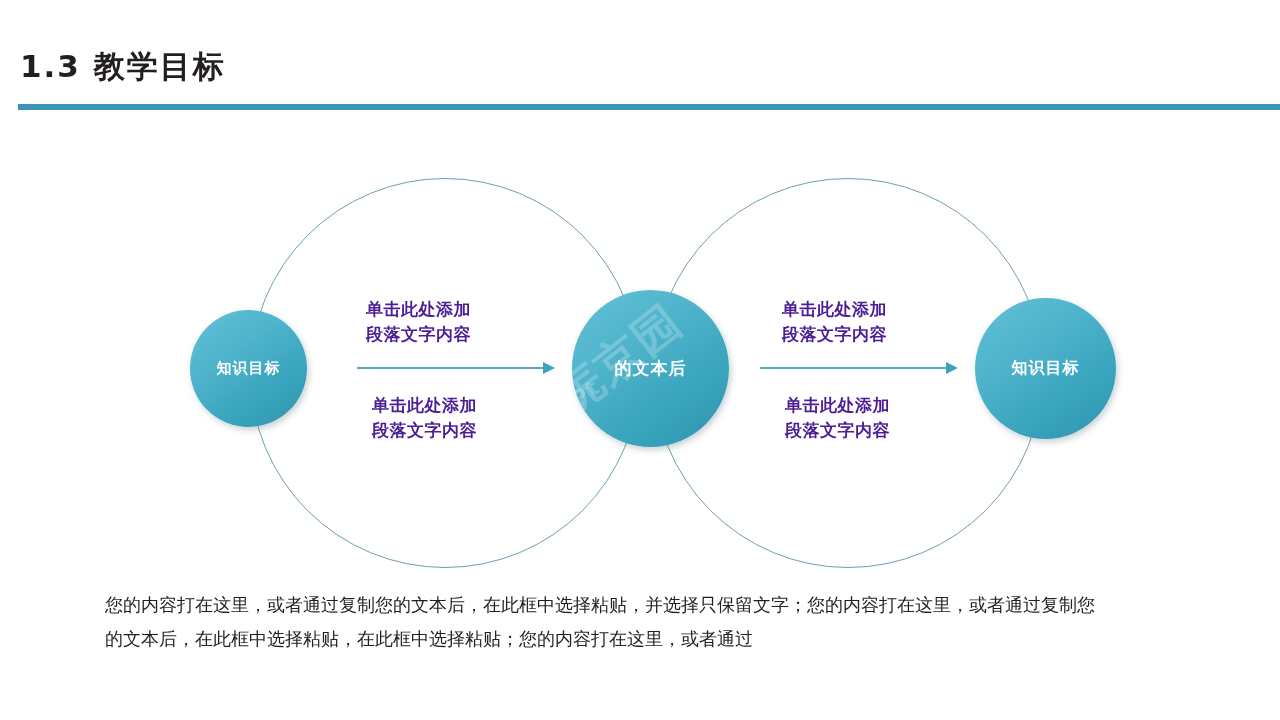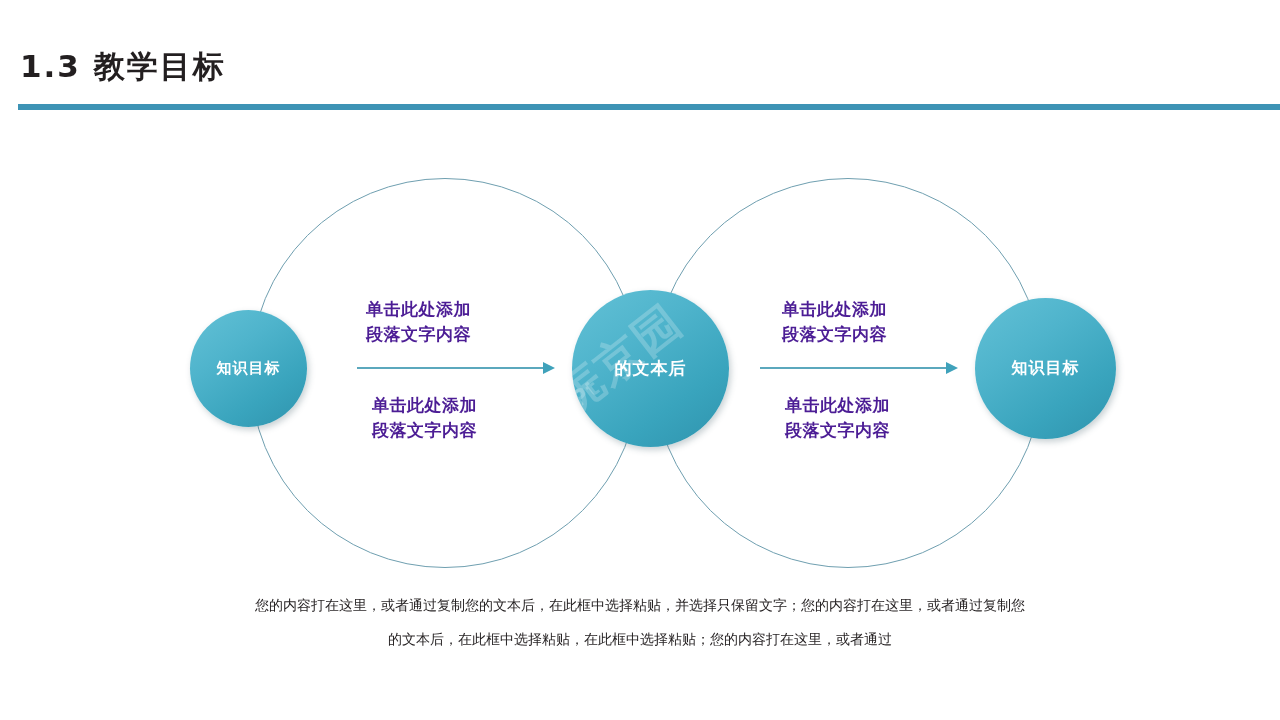--- a/index.html
+++ b/index.html
@@ -199,22 +199,22 @@
   #caption-left-bottom { left: 372px; top: 278px; }
   #caption-right-top   { left: 782px; top: 182px; }
   #caption-right-bottom{ left: 785px; top: 278px; }
 
   
   #footer-paragraph {
     position: absolute;
     left: 105px;
     top: 588px;
     width: 1070px;
-    text-align: center;
-    font-size: 14px;
+    text-align: left;
+    font-size: 18px;
     line-height: 34px;
     color: #231f20;
     font-family: "DejaVu Sans", "Liberation Sans", sans-serif;
   }
   #footer-paragraph .ftr-line { display: block; }
 </style>
 </head>
 <body>
 
 <div id="slide">

